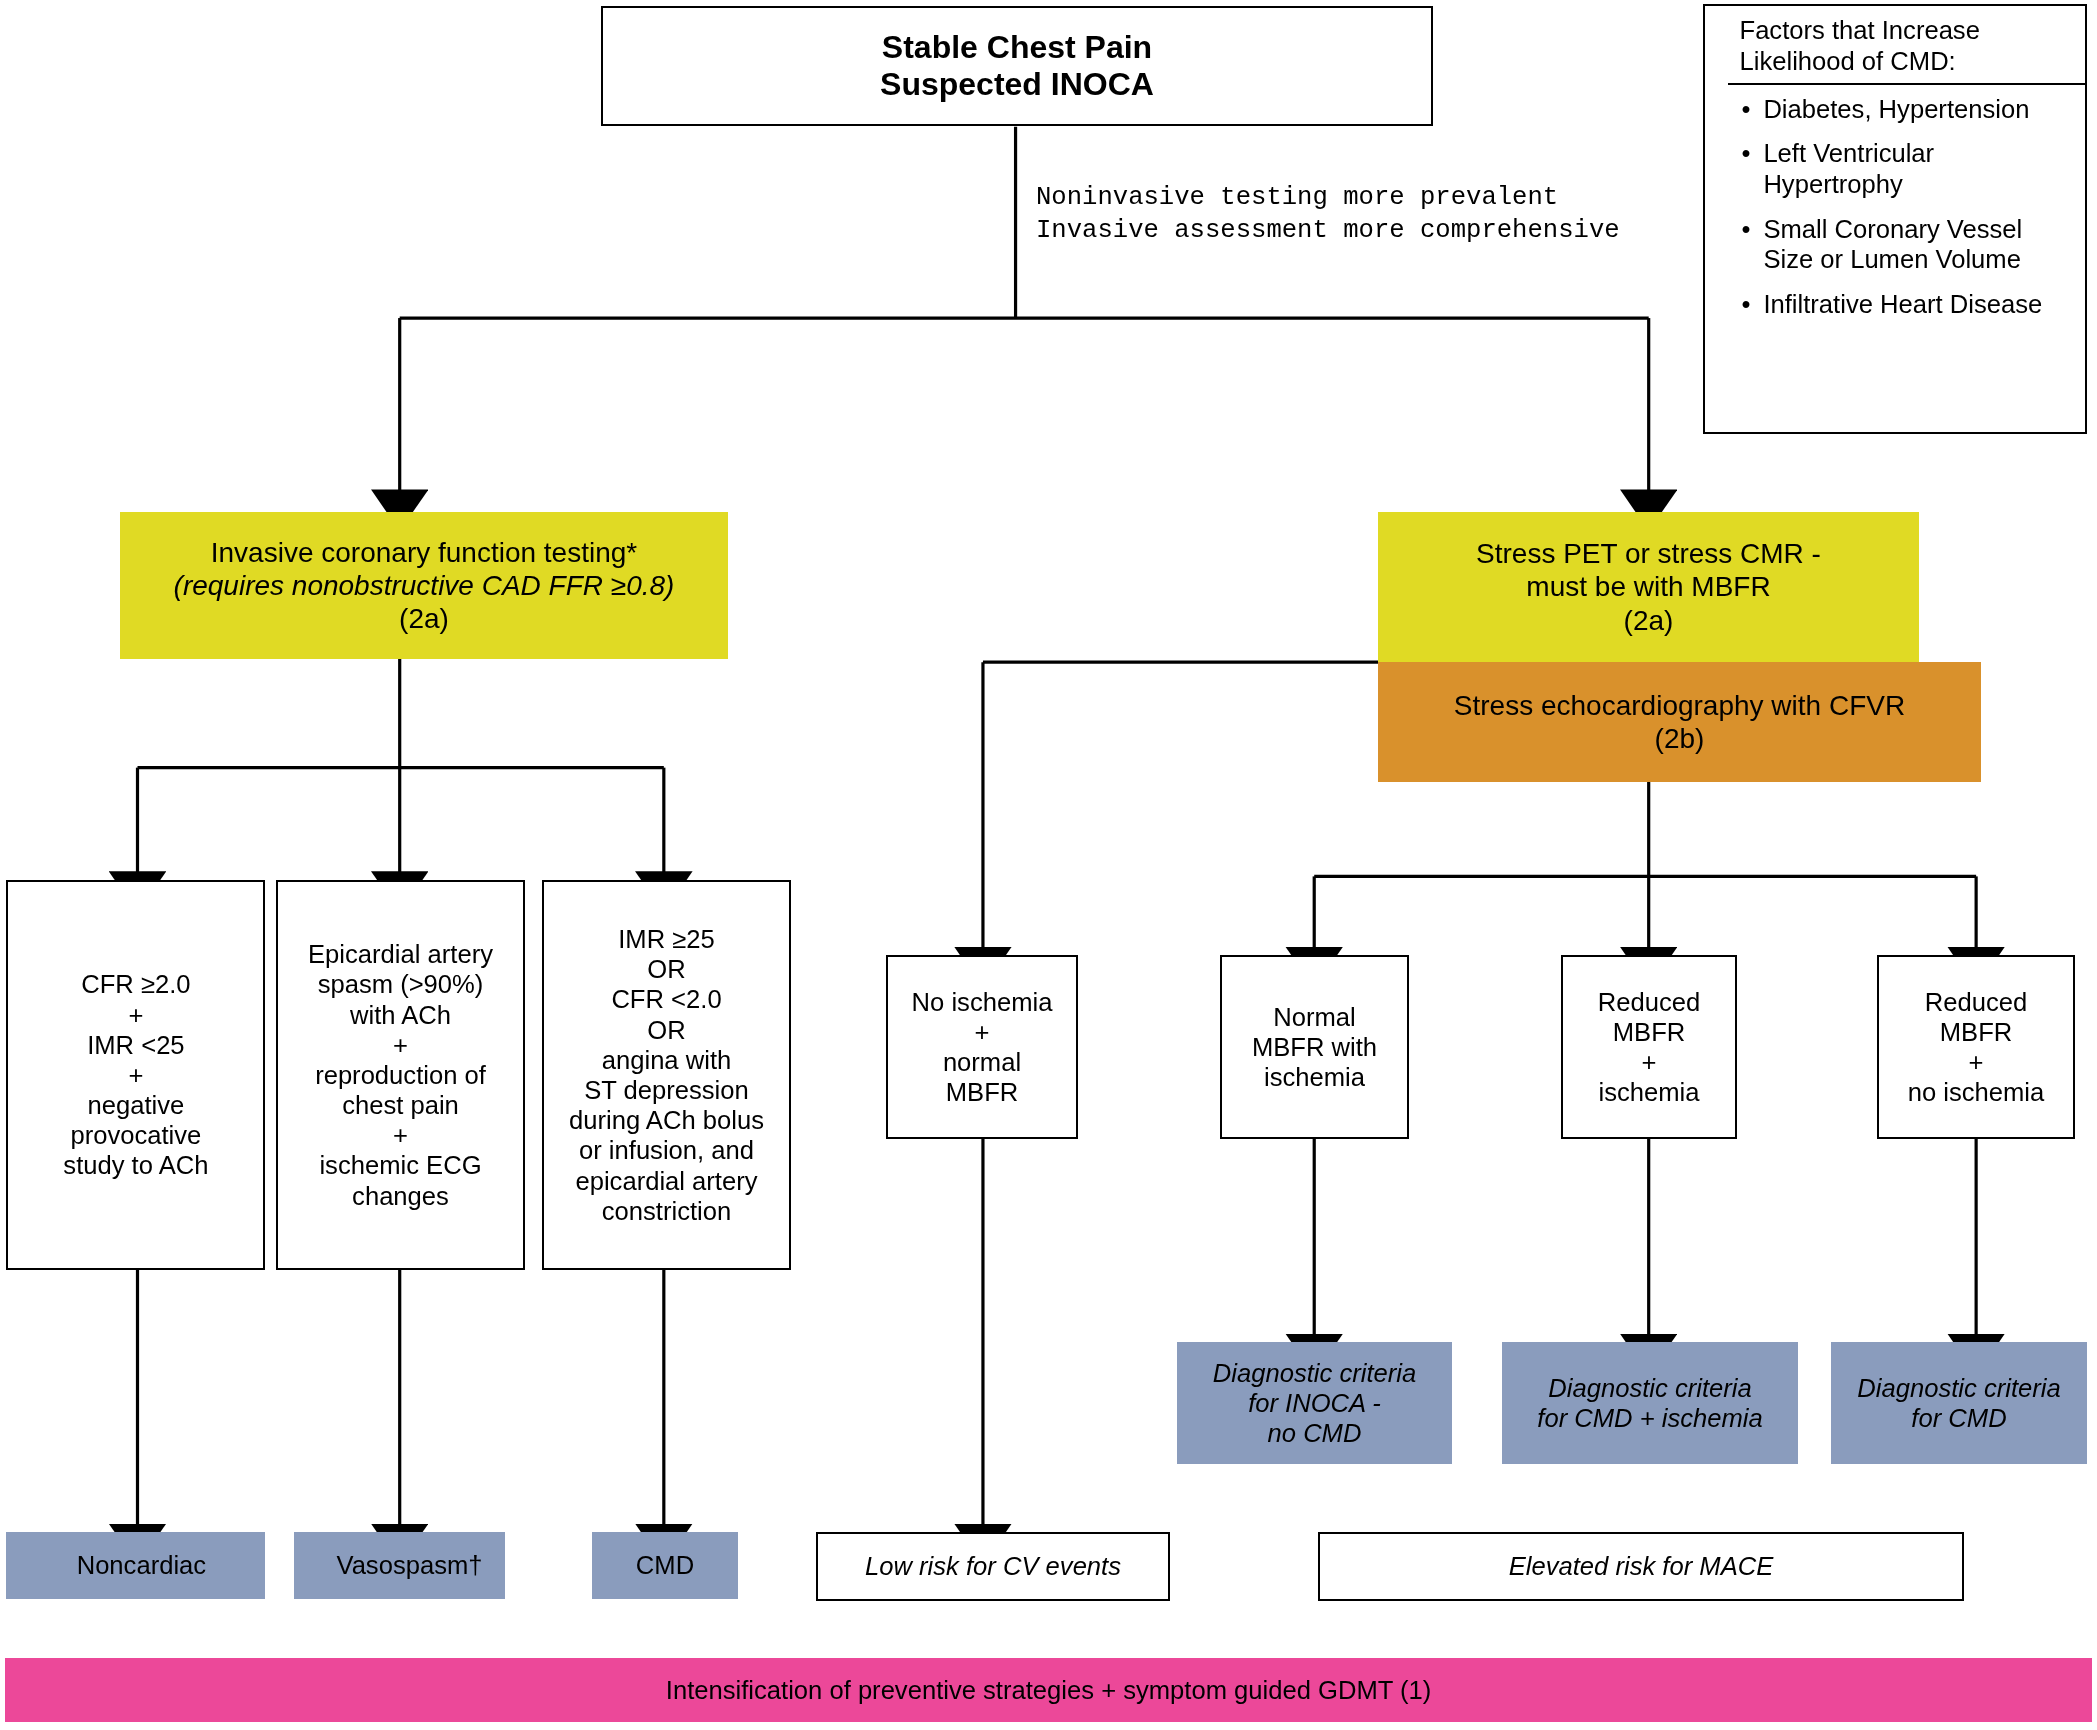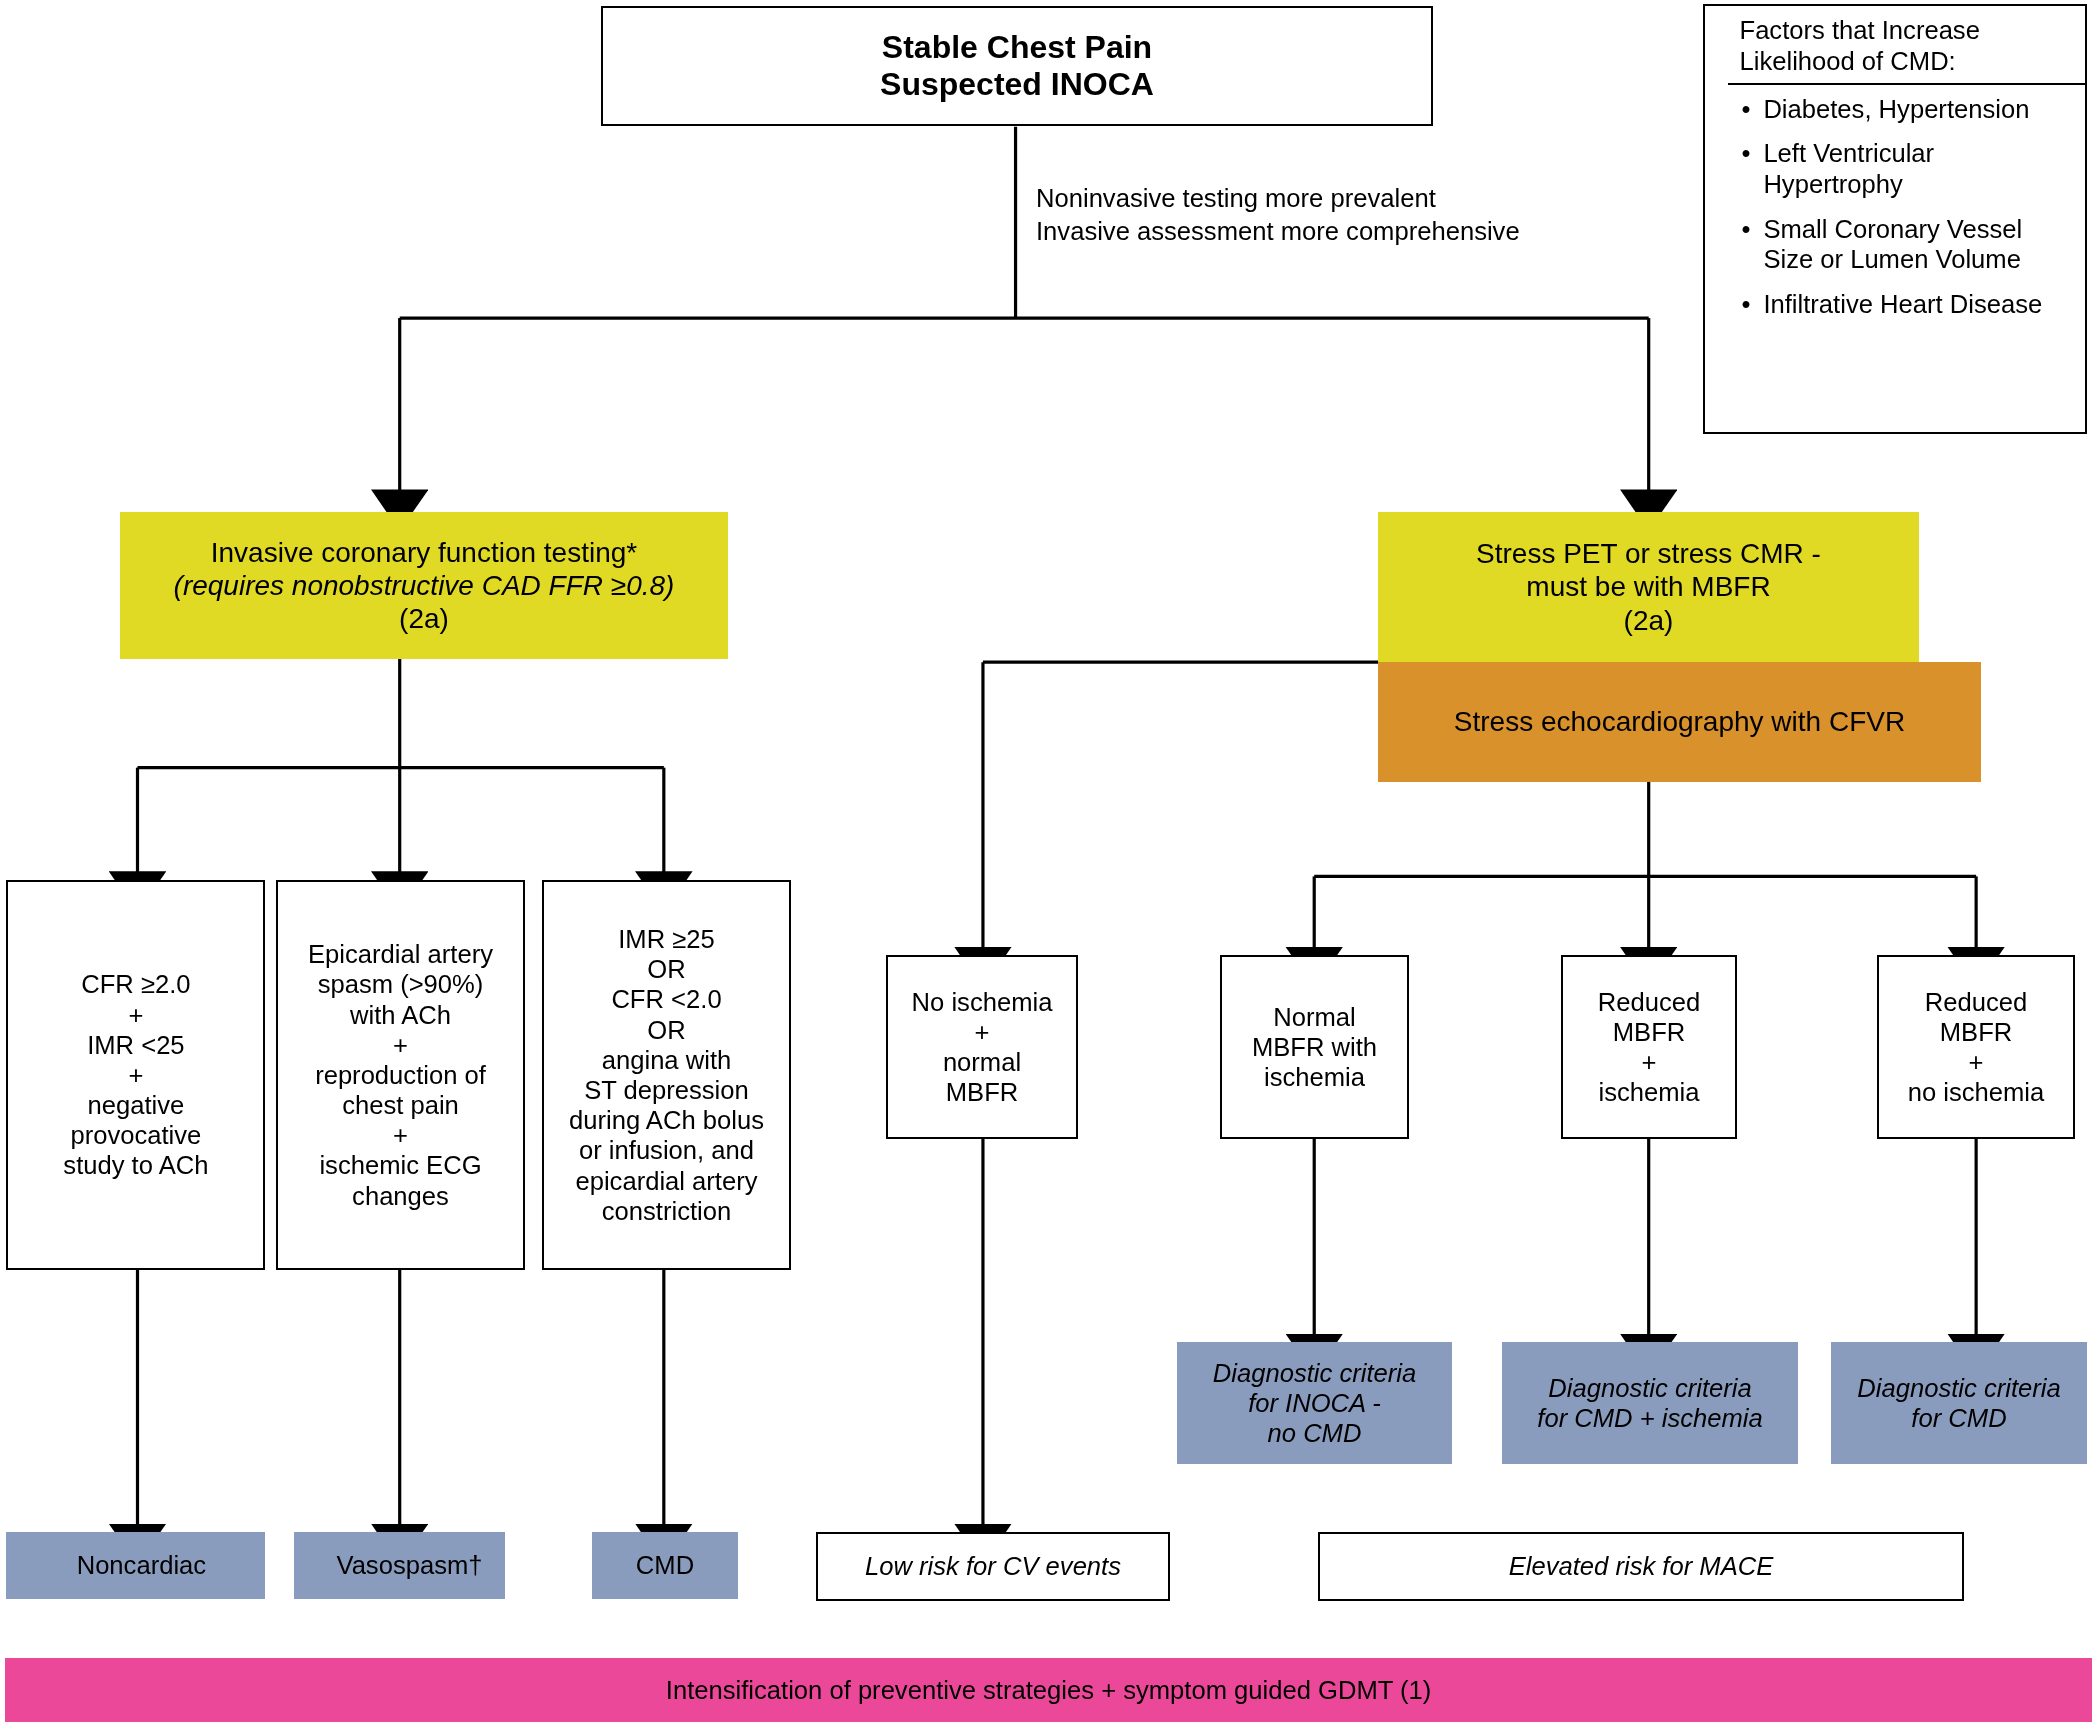--- a/index.html
+++ b/index.html
@@ -60,20 +60,21 @@
     left:-22px;
     top:0;
     font-size:25.6px;
   }
   .edge-label{
     position:absolute;
     font-size:25.6px;
     line-height:1.28;
     white-space:pre-line;
     color:#000;
+    font-family:Liberation Mono, monospace;
   }
 </style>
 </head>
 <body>
 
 <div id="canvas">
 
   <svg class="lines" viewBox="0 0 3279 2706">
     <defs>
       <marker id="arw" markerWidth="16" markerHeight="18" refX="2" refY="9" orient="auto" markerUnits="strokeWidth">
@@ -151,20 +152,21 @@
     <div class="txt">
       <div>Stress PET or stress CMR -</div>
       <div>must be with MBFR</div>
       <div>(2a)</div>
     </div>
   </div>
 
   <div class="node box-orange f-lg" style="left:1378px; top:662px; width:603px; height:120px;">
     <div class="txt">
       <div>Stress echocardiography with CFVR</div>
+      <div>(2b)</div>
     </div>
   </div>
 
   <div class="node box-white f-md" style="left:6.4px; top:880px; width:259px; height:390px; white-space:pre-line;">
     <div class="txt">CFR ≥2.0
 +
 IMR &lt;25
 +
 negative
 provocative

